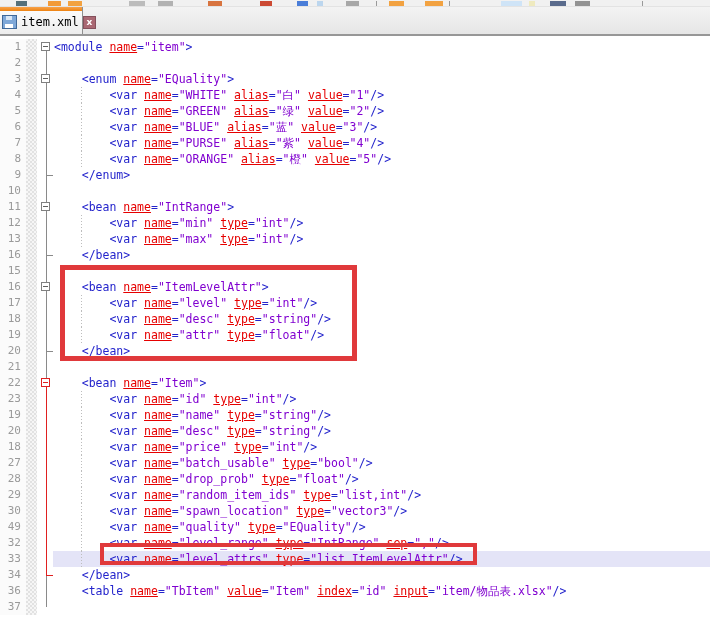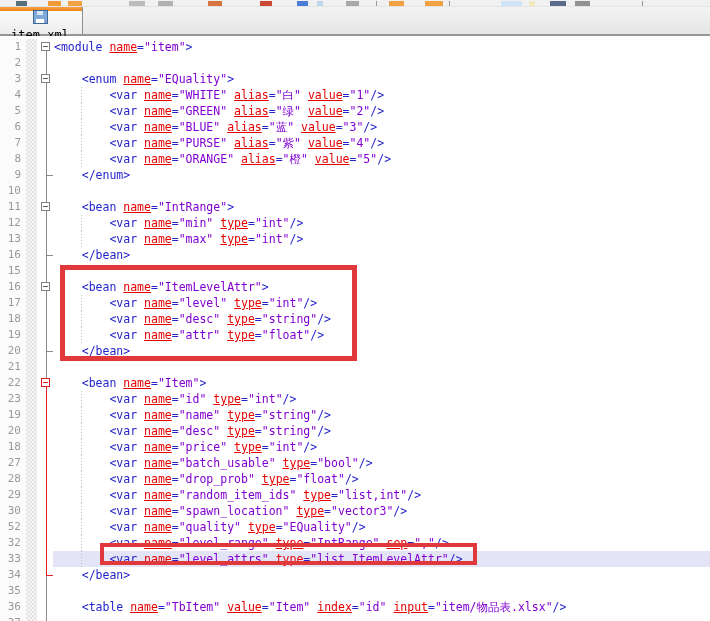--- a/index.html
+++ b/index.html
@@ -10,21 +10,20 @@
   
   .toolbar-strip{position:relative;height:6px;background:#f1f1f1;border-bottom:1px solid #e3e3e3;}
   .sliver{position:absolute;bottom:0;height:5px;}
   
   .tabbar{position:relative;height:27px;background:linear-gradient(#f3f3f3,#e6e6e6);border-bottom:2px solid #979797;display:flex;}
   .tab{
     position:relative;display:flex;align-items:center;gap:4px;
     width:83px;box-sizing:border-box;padding:3px 4px 0 2px;
     background:linear-gradient(#fdfdfd,#ededed);
     border-right:1px solid #8f8f8f;
-    flex-direction:column;
   }
   .tab-accent{position:absolute;top:0;left:0;right:0;height:4px;background:linear-gradient(#f7a24a,#ee8312);}
   .floppy{position:relative;width:13px;height:12px;background:#7fa8d8;border:1px solid #3f6899;flex:none;}
   .floppy::before{content:"";position:absolute;left:3px;top:0;width:6px;height:4px;background:#d9e7f6;}
   .floppy::after{content:"";position:absolute;left:2px;bottom:0;width:8px;height:4px;background:#ffffff;}
   .tab-title{font-size:12px;color:#000;white-space:nowrap;}
   .tab-close{
     flex:none;width:13px;height:13px;box-sizing:border-box;
     background:#aa6873;border:1px solid #84505c;color:#fff;
     font:bold 9px/11px "DejaVu Sans",sans-serif;text-align:center;
@@ -377,21 +376,21 @@
       <div class="row">
         <div class="ln">30</div>
         <div class="hatch"></div>
         <div class="fold">
           <div class="seg-t c-red"></div>
           <div class="seg-b c-red"></div>
         </div>
         <div class="code"><div class="guide"></div><span>        </span><span class="tok-tag">&lt;var</span><span> </span><span class="tok-attr">name</span><span class="tok-eq">=</span><span class="tok-val">"spawn_location"</span><span> </span><span class="tok-attr">type</span><span class="tok-eq">=</span><span class="tok-val">"vector3"</span><span class="tok-tag">/&gt;</span></div>
       </div>
       <div class="row">
-        <div class="ln">52</div>
+        <div class="ln">49</div>
         <div class="hatch"></div>
         <div class="fold">
           <div class="seg-t c-red"></div>
           <div class="seg-b c-red"></div>
         </div>
         <div class="code"><div class="guide"></div><span>        </span><span class="tok-tag">&lt;var</span><span> </span><span class="tok-attr">name</span><span class="tok-eq">=</span><span class="tok-val">"quality"</span><span> </span><span class="tok-attr">type</span><span class="tok-eq">=</span><span class="tok-val">"EQuality"</span><span class="tok-tag">/&gt;</span></div>
       </div>
       <div class="row">
         <div class="ln">32</div>
         <div class="hatch"></div>
@@ -412,29 +411,20 @@
       </div>
       <div class="row">
         <div class="ln">34</div>
         <div class="hatch"></div>
         <div class="fold">
           <div class="seg-t c-red"></div>
           <div class="seg-b c-gray"></div>
           <div class="tick c-red"></div>
         </div>
         <div class="code"><span>    </span><span class="tok-tag">&lt;/bean</span><span class="tok-tag">&gt;</span></div>
-      </div>
-      <div class="row">
-        <div class="ln">35</div>
-        <div class="hatch"></div>
-        <div class="fold">
-          <div class="seg-t c-gray"></div>
-          <div class="seg-b c-gray"></div>
-        </div>
-        <div class="code"></div>
       </div>
       <div class="row">
         <div class="ln">36</div>
         <div class="hatch"></div>
         <div class="fold">
           <div class="seg-t c-gray"></div>
           <div class="seg-b c-gray"></div>
         </div>
         <div class="code"><span>    </span><span class="tok-tag">&lt;table</span><span> </span><span class="tok-attr">name</span><span class="tok-eq">=</span><span class="tok-val">"TbItem"</span><span> </span><span class="tok-attr">value</span><span class="tok-eq">=</span><span class="tok-val">"Item"</span><span> </span><span class="tok-attr">index</span><span class="tok-eq">=</span><span class="tok-val">"id"</span><span> </span><span class="tok-attr">input</span><span class="tok-eq">=</span><span class="tok-val">"item/物品表.xlsx"</span><span class="tok-tag">/&gt;</span></div>
       </div>

